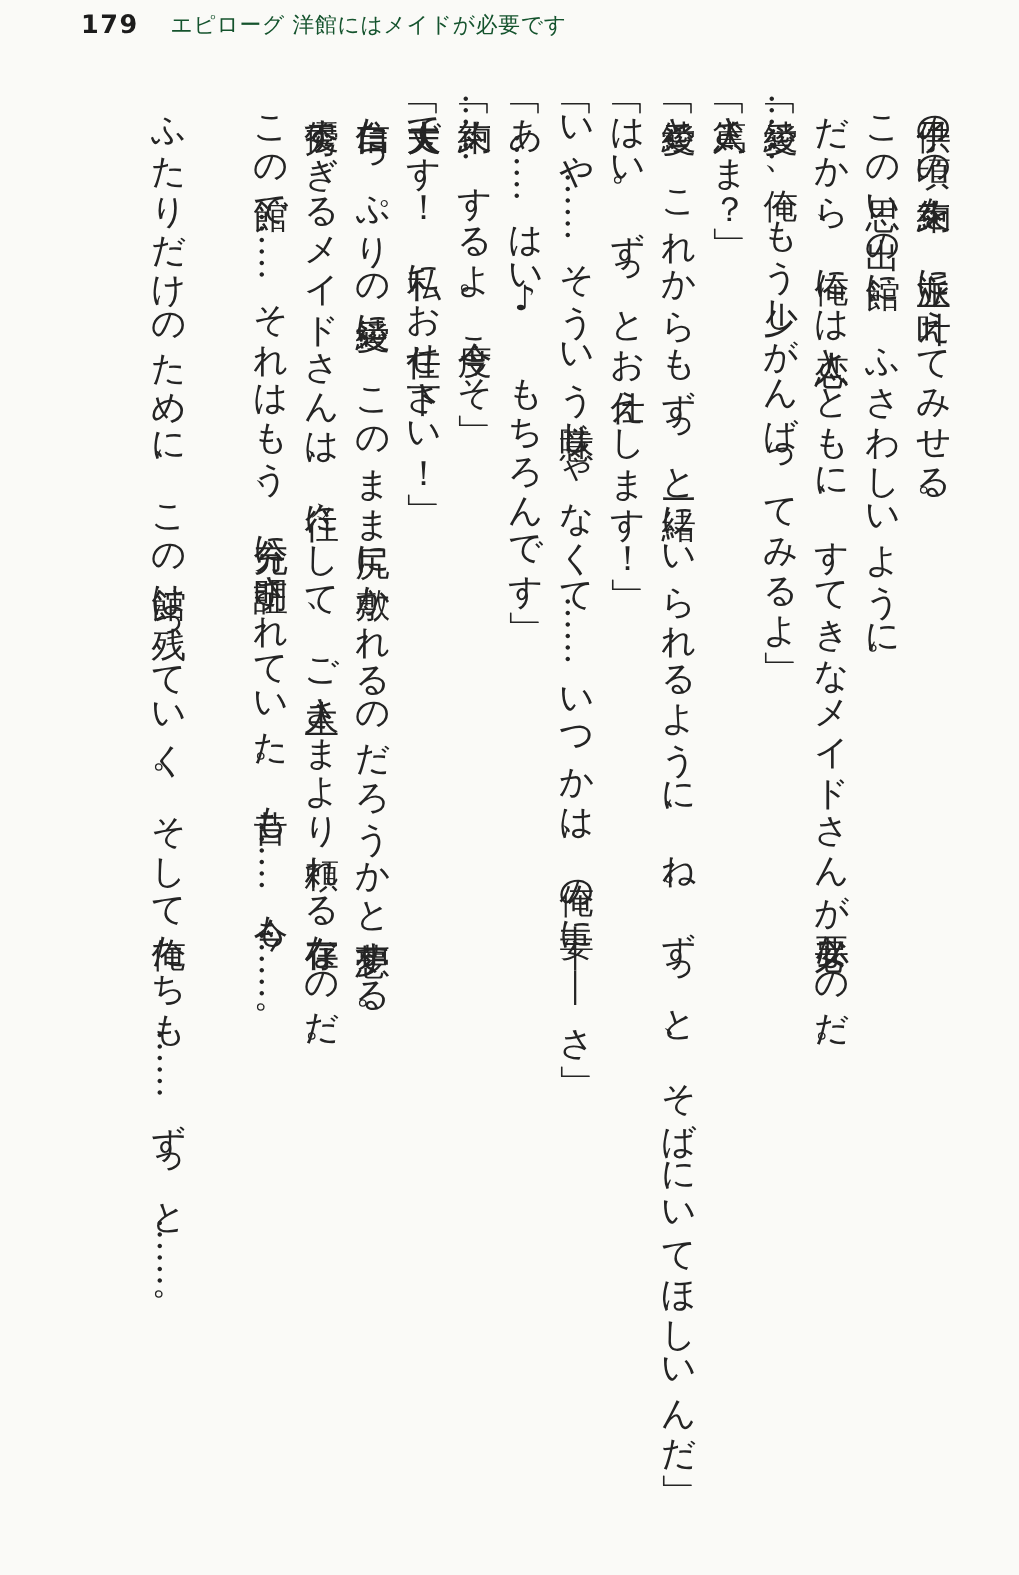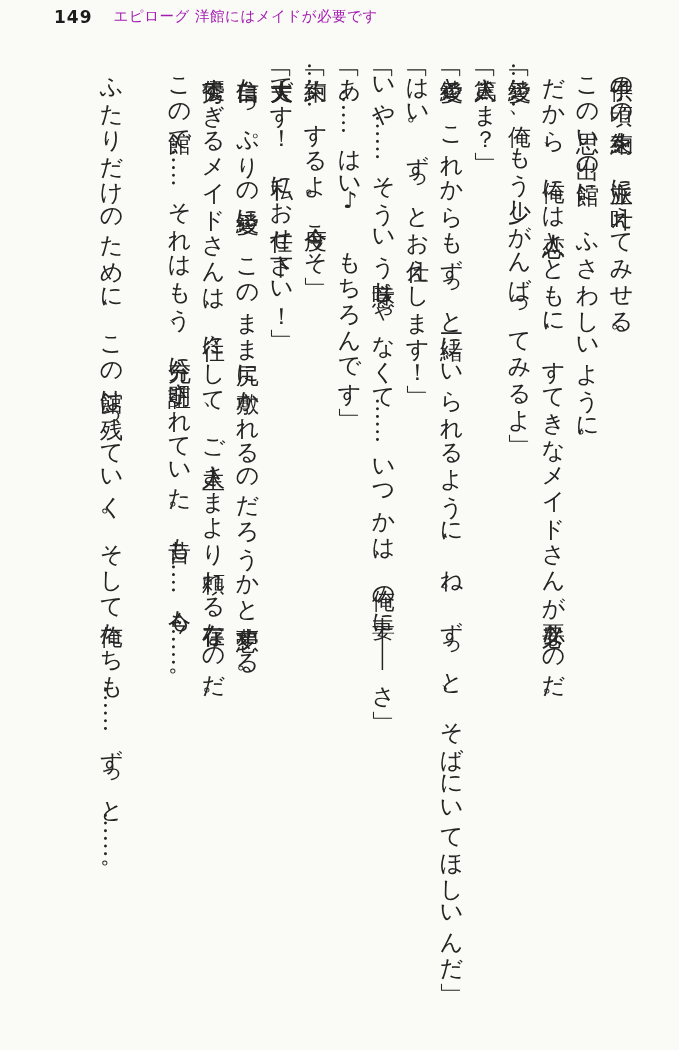--- a/index.html
+++ b/index.html
@@ -27,21 +27,21 @@
   .page-number {
     font-size: 17px;
     font-weight: bold;
     color: #1c1c1c;
     letter-spacing: 1px;
     margin-right: 16px;
     vertical-align: middle;
   }
   .chapter-title {
     font-size: 14.5px;
-    color: #a21caf;
+    color: #14532d;
     letter-spacing: 0.5px;
     vertical-align: middle;
   }
   
   .text-body {
     position: absolute;
     top: 62px;
     right: 40px;
     height: 960px;
     writing-mode: vertical-rl;
@@ -59,21 +59,21 @@
   .text-body p.scene-break {
     margin-block-start: 34px;
   }
 </style>
 </head>
 <body>
 
 <div class="page">
 
   <header class="page-header">
-    <span class="page-number">149</span>
+    <span class="page-number">179</span>
     <span class="chapter-title">エピローグ 洋館にはメイドが必要です</span>
   </header>
 
   <main class="text-body">
     <p>子供の頃の約束を、立派に叶えてみせる。</p>
     <p>この思い出の館に、ふさわしいように。</p>
     <p>だから、俺には恋人とともに、すてきなメイドさんが必要なのだ。</p>
     <p>「綾愛……俺、もう少しがんばってみるよ」</p>
     <p>「篤人さま？」</p>
     <p>「綾愛と、これからもずっと一緒にいられるように、ね。ずっと、そばにいてほしいんだ」</p>

